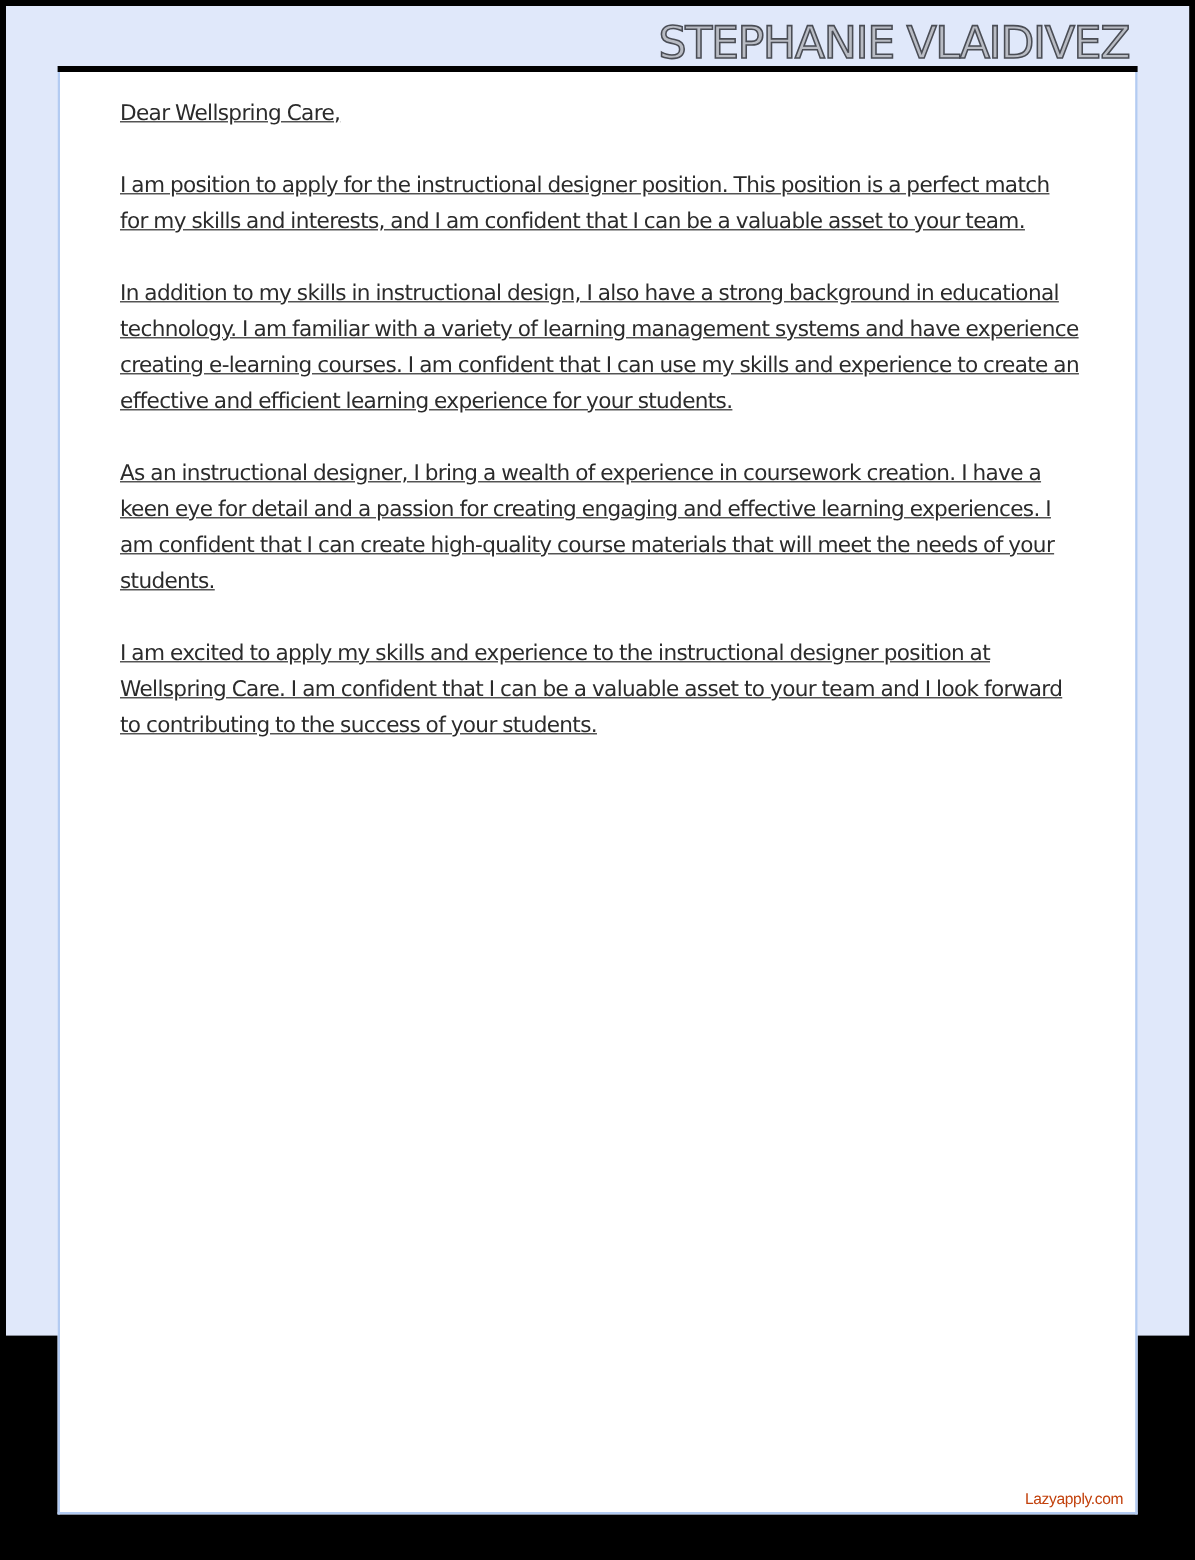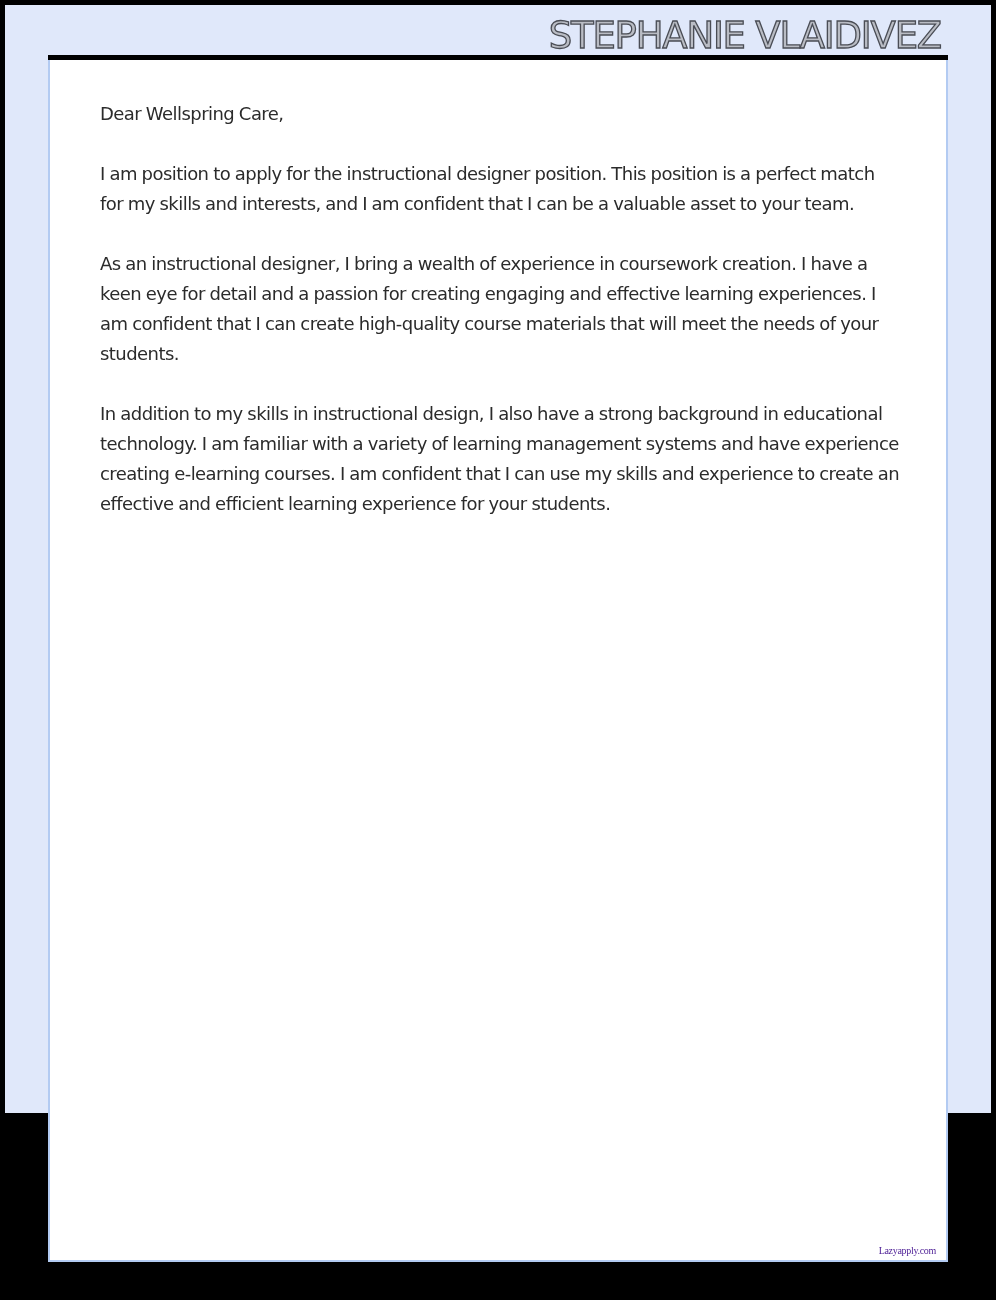--- a/index.html
+++ b/index.html
@@ -51,63 +51,65 @@
       width: 896px;
       height: 1200px;
       background: #ffffff;
       border-left: 2px solid #b3cbf2;
       border-right: 2px solid #b3cbf2;
       border-bottom: 2px solid #b3cbf2;
     }
     .letter {
       position: absolute;
       left: 50px;
-      top: 39px;
+      top: 20px;
       width: 800px;
       color: #2b2b2b;
       font-family: "DejaVu Sans", sans-serif;
       font-size: 18px;
       line-height: 30px;
       letter-spacing: -0.55px;
       word-spacing: -0.5px;
+      text-decoration: underline;
     }
     .letter p {
       margin: 0 0 30px 0;
     }
     .letter p.salutation {
       margin-bottom: 30px;
     }
     .letter p.last {
       margin-bottom: 10px;
     }
     .date {
       color: #2a8be0;
       font-size: 18px;
       line-height: 30px;
       letter-spacing: -0.3px;
     }
     .footer {
       position: absolute;
       right: 10px;
       bottom: 4px;
-      font-family: Liberation Serif, serif;
-      font-size: 10px;
+      font-family: Liberation Sans, sans-serif;
+      font-size: 13px;
       letter-spacing: -0.3px;
-      color: #4c1d95;
+      color: #c2410c;
     }
   </style>
 </head>
 <body>
 
 <div class="canvas">
   <div class="name-header">STEPHANIE VLAIDIVEZ</div>
   <div class="top-bar"></div>
 
   <div class="paper">
     <div class="letter">
       <p class="salutation">Dear Wellspring Care,</p>
       <p>I am position to apply for the instructional designer position. This position is a perfect match for my skills and interests, and I am confident that I can be a valuable asset to your team.</p>
+      <p>In addition to my skills in instructional design, I also have a strong background in educational technology. I am familiar with a variety of learning management systems and have experience creating e-learning courses. I am confident that I can use my skills and experience to create an effective and efficient learning experience for your students.</p>
       <p>As an instructional designer, I bring a wealth of experience in coursework creation. I have a keen eye for detail and a passion for creating engaging and effective learning experiences. I am confident that I can create high-quality course materials that will meet the needs of your students.</p>
-      <p>In addition to my skills in instructional design, I also have a strong background in educational technology. I am familiar with a variety of learning management systems and have experience creating e-learning courses. I am confident that I can use my skills and experience to create an effective and efficient learning experience for your students.</p>
+      <p class="last">I am excited to apply my skills and experience to the instructional designer position at Wellspring Care. I am confident that I can be a valuable asset to your team and I look forward to contributing to the success of your students.</p>
     </div>
     <div class="footer">Lazyapply.com</div>
   </div>
 </div>
 
 </body></html>

